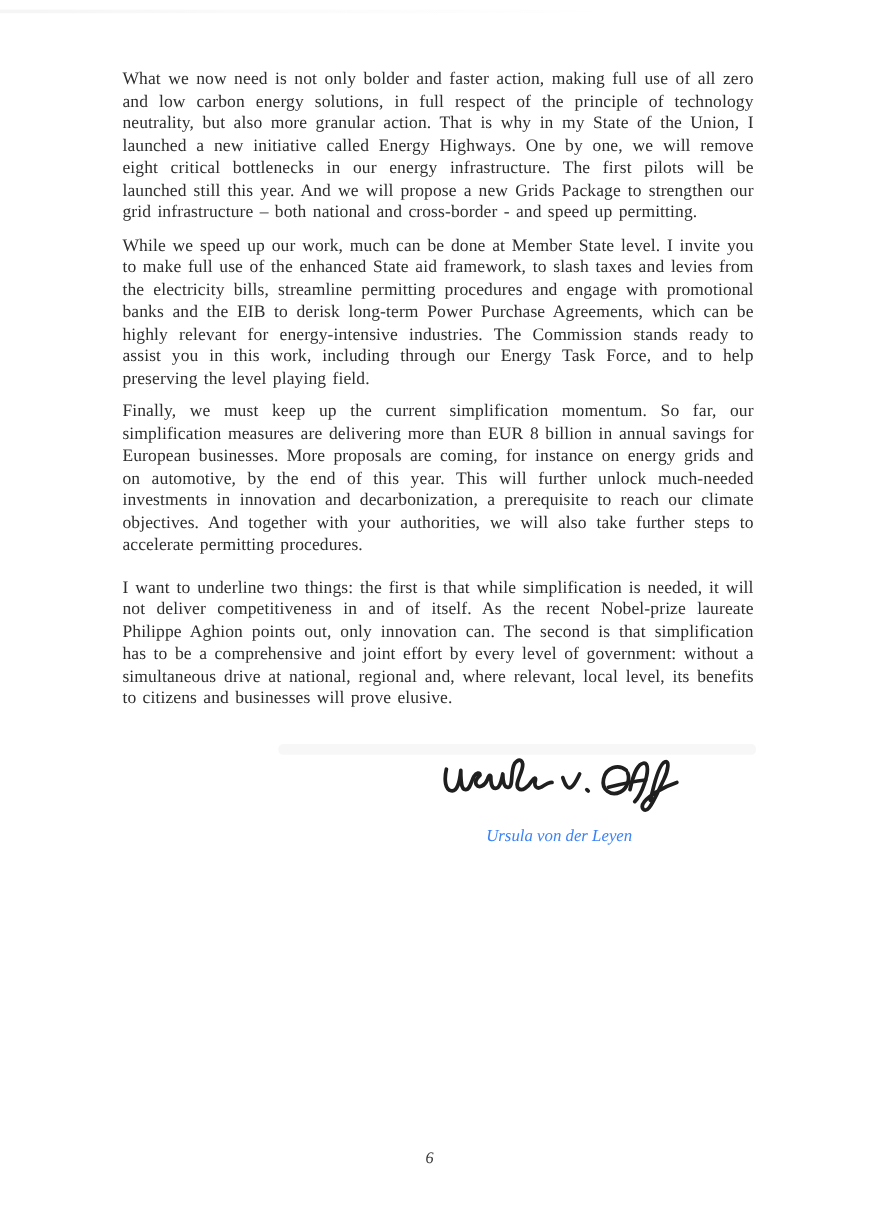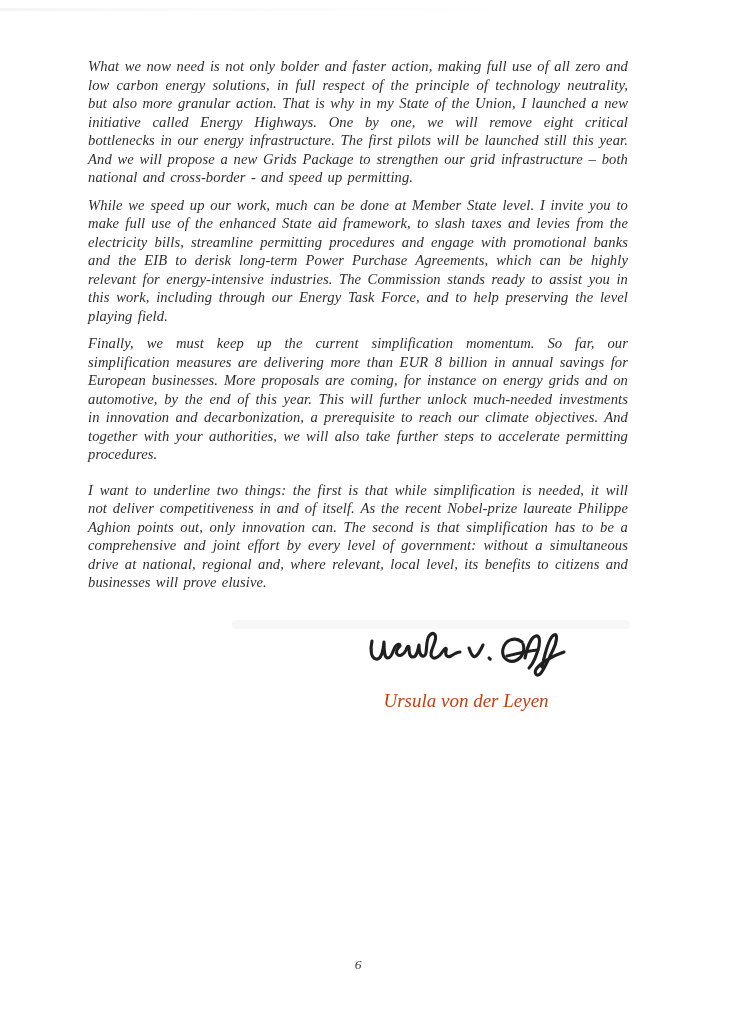--- a/index.html
+++ b/index.html
@@ -25,25 +25,24 @@
     background: linear-gradient(90deg, #ececec 0%, #f6f6f6 40%, #ffffff 100%);
     opacity: .55;
   }
   .content {
     position: absolute;
     left: 88px;
     top: 57px;
     width: 540px;
   }
   p.para {
-    font-style: italic;
     font-size: 14.6px;
     line-height: 18.5px;
     text-align: justify;
-    margin: 0 0 9px 0;
+    margin: 0 0 9px 14px;
     word-spacing: 1.5px;
     letter-spacing: 0.1px;
   }
   h3.heading {
     font-style: italic;
     font-weight: bold;
     font-size: 15.4px;
     line-height: 20px;
     margin: 48px 0 10px 0;
   }
@@ -53,24 +52,24 @@
   .sig-block {
     margin-top: 31px;
     margin-left: auto;
     margin-right: 56px;
     width: 212px;
     text-align: center;
   }
   .sig-svg { display: block; margin: 0 auto; }
   .sig-name {
     font-style: italic;
-    font-size: 19px;
+    font-size: 14px;
     margin-top: 9px;
     white-space: nowrap;
-    color: #c2410c;
+    color: #3b82f6;
   }
   .scan-smudge {
     position: absolute;
     top: 620px; left: 232px;
     width: 398px; height: 9px;
     background: #f0f0f0;
     opacity: .5;
     border-radius: 4px;
   }
   .footer {

